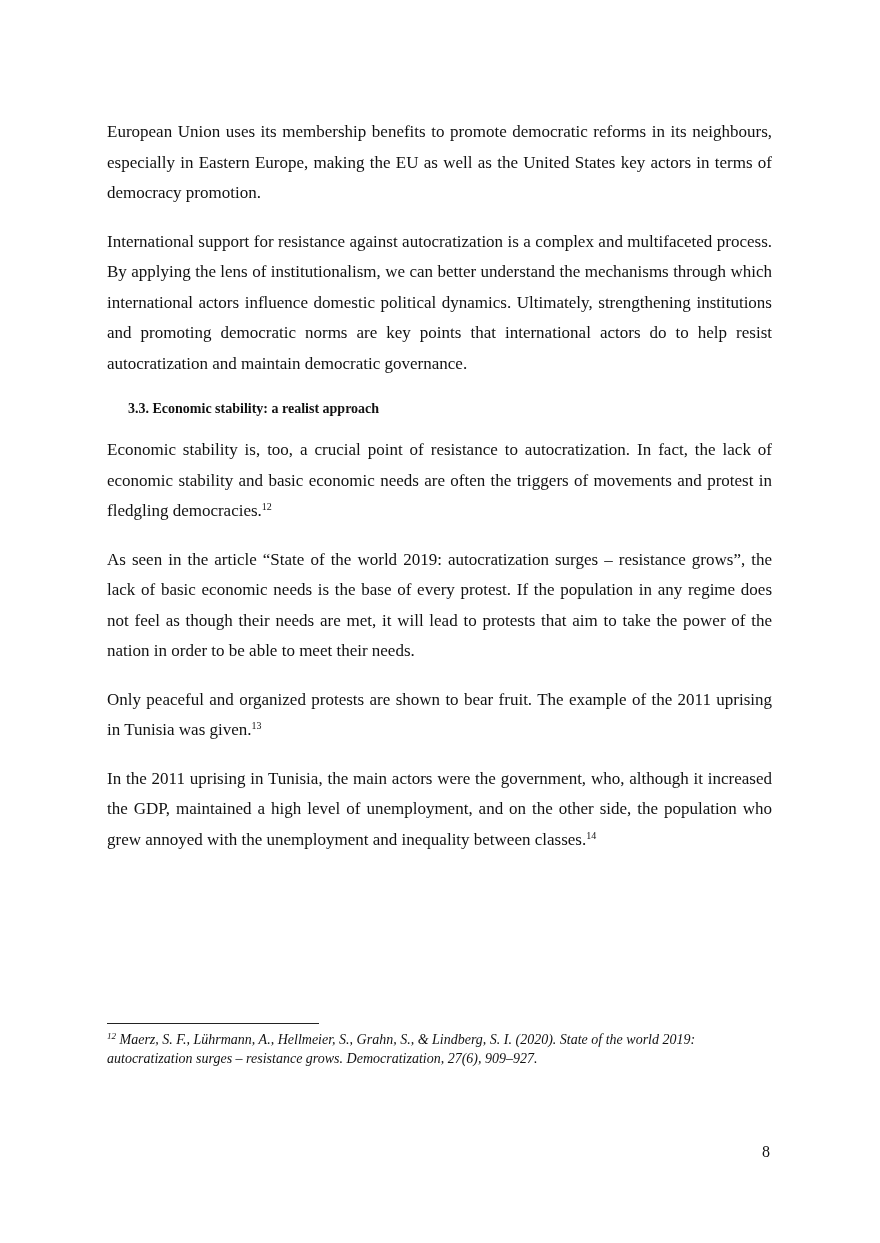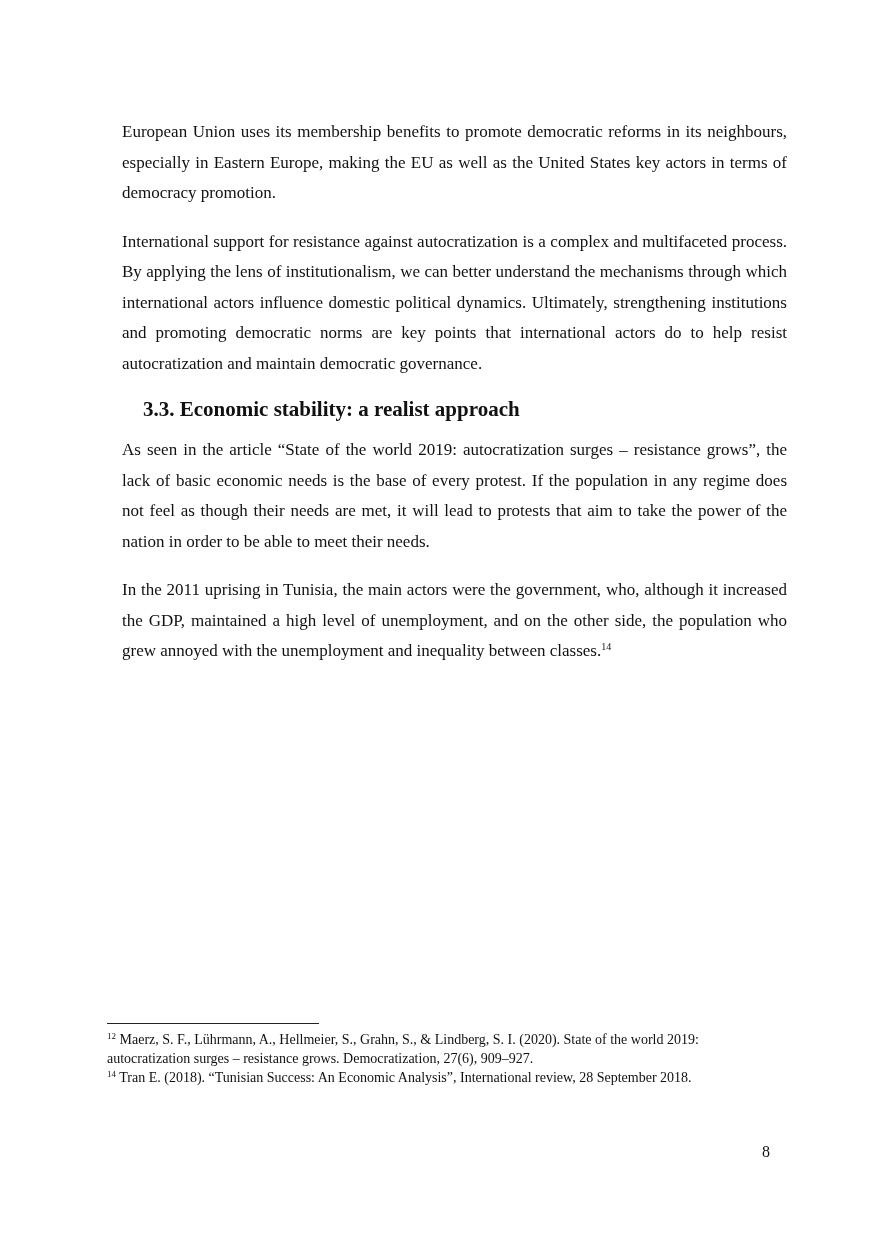--- a/index.html
+++ b/index.html
@@ -1,39 +1,40 @@
 <!DOCTYPE html>
 <html><head>
   <meta charset="utf-8">
   <style>
     html, body { margin: 0; padding: 0; background: #ffffff; }
     body { width: 880px; height: 1243px; position: relative; overflow: hidden;
            font-family: "Liberation Serif", "DejaVu Serif", serif; color: #111; }
-    .page { position: absolute; left: 122px; top: 117px; width: 665px; }
+    .page { position: absolute; left: 107px; top: 117px; width: 665px; }
     .para { font-size: 17px; line-height: 30.5px; text-align: justify; margin: 0 0 18px 0; }
-    .heading { font-size: 21px; font-weight: bold; margin: 18px 0 14px 21px; line-height: 24px; font-family: Liberation Serif, serif; }
+    .heading { font-size: 14px; font-weight: bold; margin: 18px 0 14px 21px; line-height: 24px; font-family: Liberation Serif, serif; }
     sup { font-size: 10px; line-height: 0; vertical-align: 6px; }
     .fn-rule { position: absolute; left: 107px; top: 1023px; width: 212px; height: 1px; background: #222; }
     .footnotes { position: absolute; left: 107px; top: 1030px; width: 665px;
-                 font-size: 14px; line-height: 19px; }
+                 font-size: 14px; line-height: 19px; font-style: italic; }
     .fn { margin: 0; }
     .fn sup { font-size: 9px; vertical-align: 5px; }
     .page-number { position: absolute; left: 762px; top: 1143px; font-size: 16px; }
   </style>
 </head>
 <body>
 
 <div class="page">
   <p class="para">European Union uses its membership benefits to promote democratic reforms in its neighbours, especially in Eastern Europe, making the EU as well as the United States key actors in terms of democracy promotion.</p>
   <p class="para">International support for resistance against autocratization is a complex and multifaceted process. By applying the lens of institutionalism, we can better understand the mechanisms through which international actors influence domestic political dynamics. Ultimately, strengthening institutions and promoting democratic norms are key points that international actors do to help resist autocratization and maintain democratic governance.</p>
   <div class="heading">3.3. Economic stability: a realist approach</div>
+  <p class="para"><span>Economic stability is, too, a crucial point of resistance to autocratization. In fact, the lack of economic stability and basic economic needs are often the triggers of movements and protest in fledgling democracies.</span><sup>12</sup></p>
   <p class="para">As seen in the article “State of the world 2019: autocratization surges – resistance grows”, the lack of basic economic needs is the base of every protest. If the population in any regime does not feel as though their needs are met, it will lead to protests that aim to take the power of the nation in order to be able to meet  their needs.</p>
+  <p class="para"><span>Only peaceful and organized protests are shown to bear fruit. The example of the 2011 uprising in Tunisia was given.</span><sup>13</sup></p>
   <p class="para"><span>In the 2011 uprising in Tunisia, the main actors were the government, who, although it increased the GDP, maintained a high level of unemployment, and on the other side, the population who grew annoyed with the unemployment and inequality between classes.</span><sup>14</sup></p>
 </div>
 
 <div class="fn-rule"></div>
 
 <div class="footnotes">
   <p class="fn"><sup>12</sup> <span>Maerz, S. F., Lührmann, A., Hellmeier, S., Grahn, S., &amp; Lindberg, S. I. (2020). State of the world 2019: autocratization surges – resistance grows. Democratization, 27(6), 909–927.</span></p>
-  <p class="fn"><sup>14</sup> <span>Tran E. (2018). “Tunisian Success: An Economic Analysis”, International review, 28 September 2018.</span></p>
 </div>
 
 <div class="page-number">8</div>
 
 </body></html>

